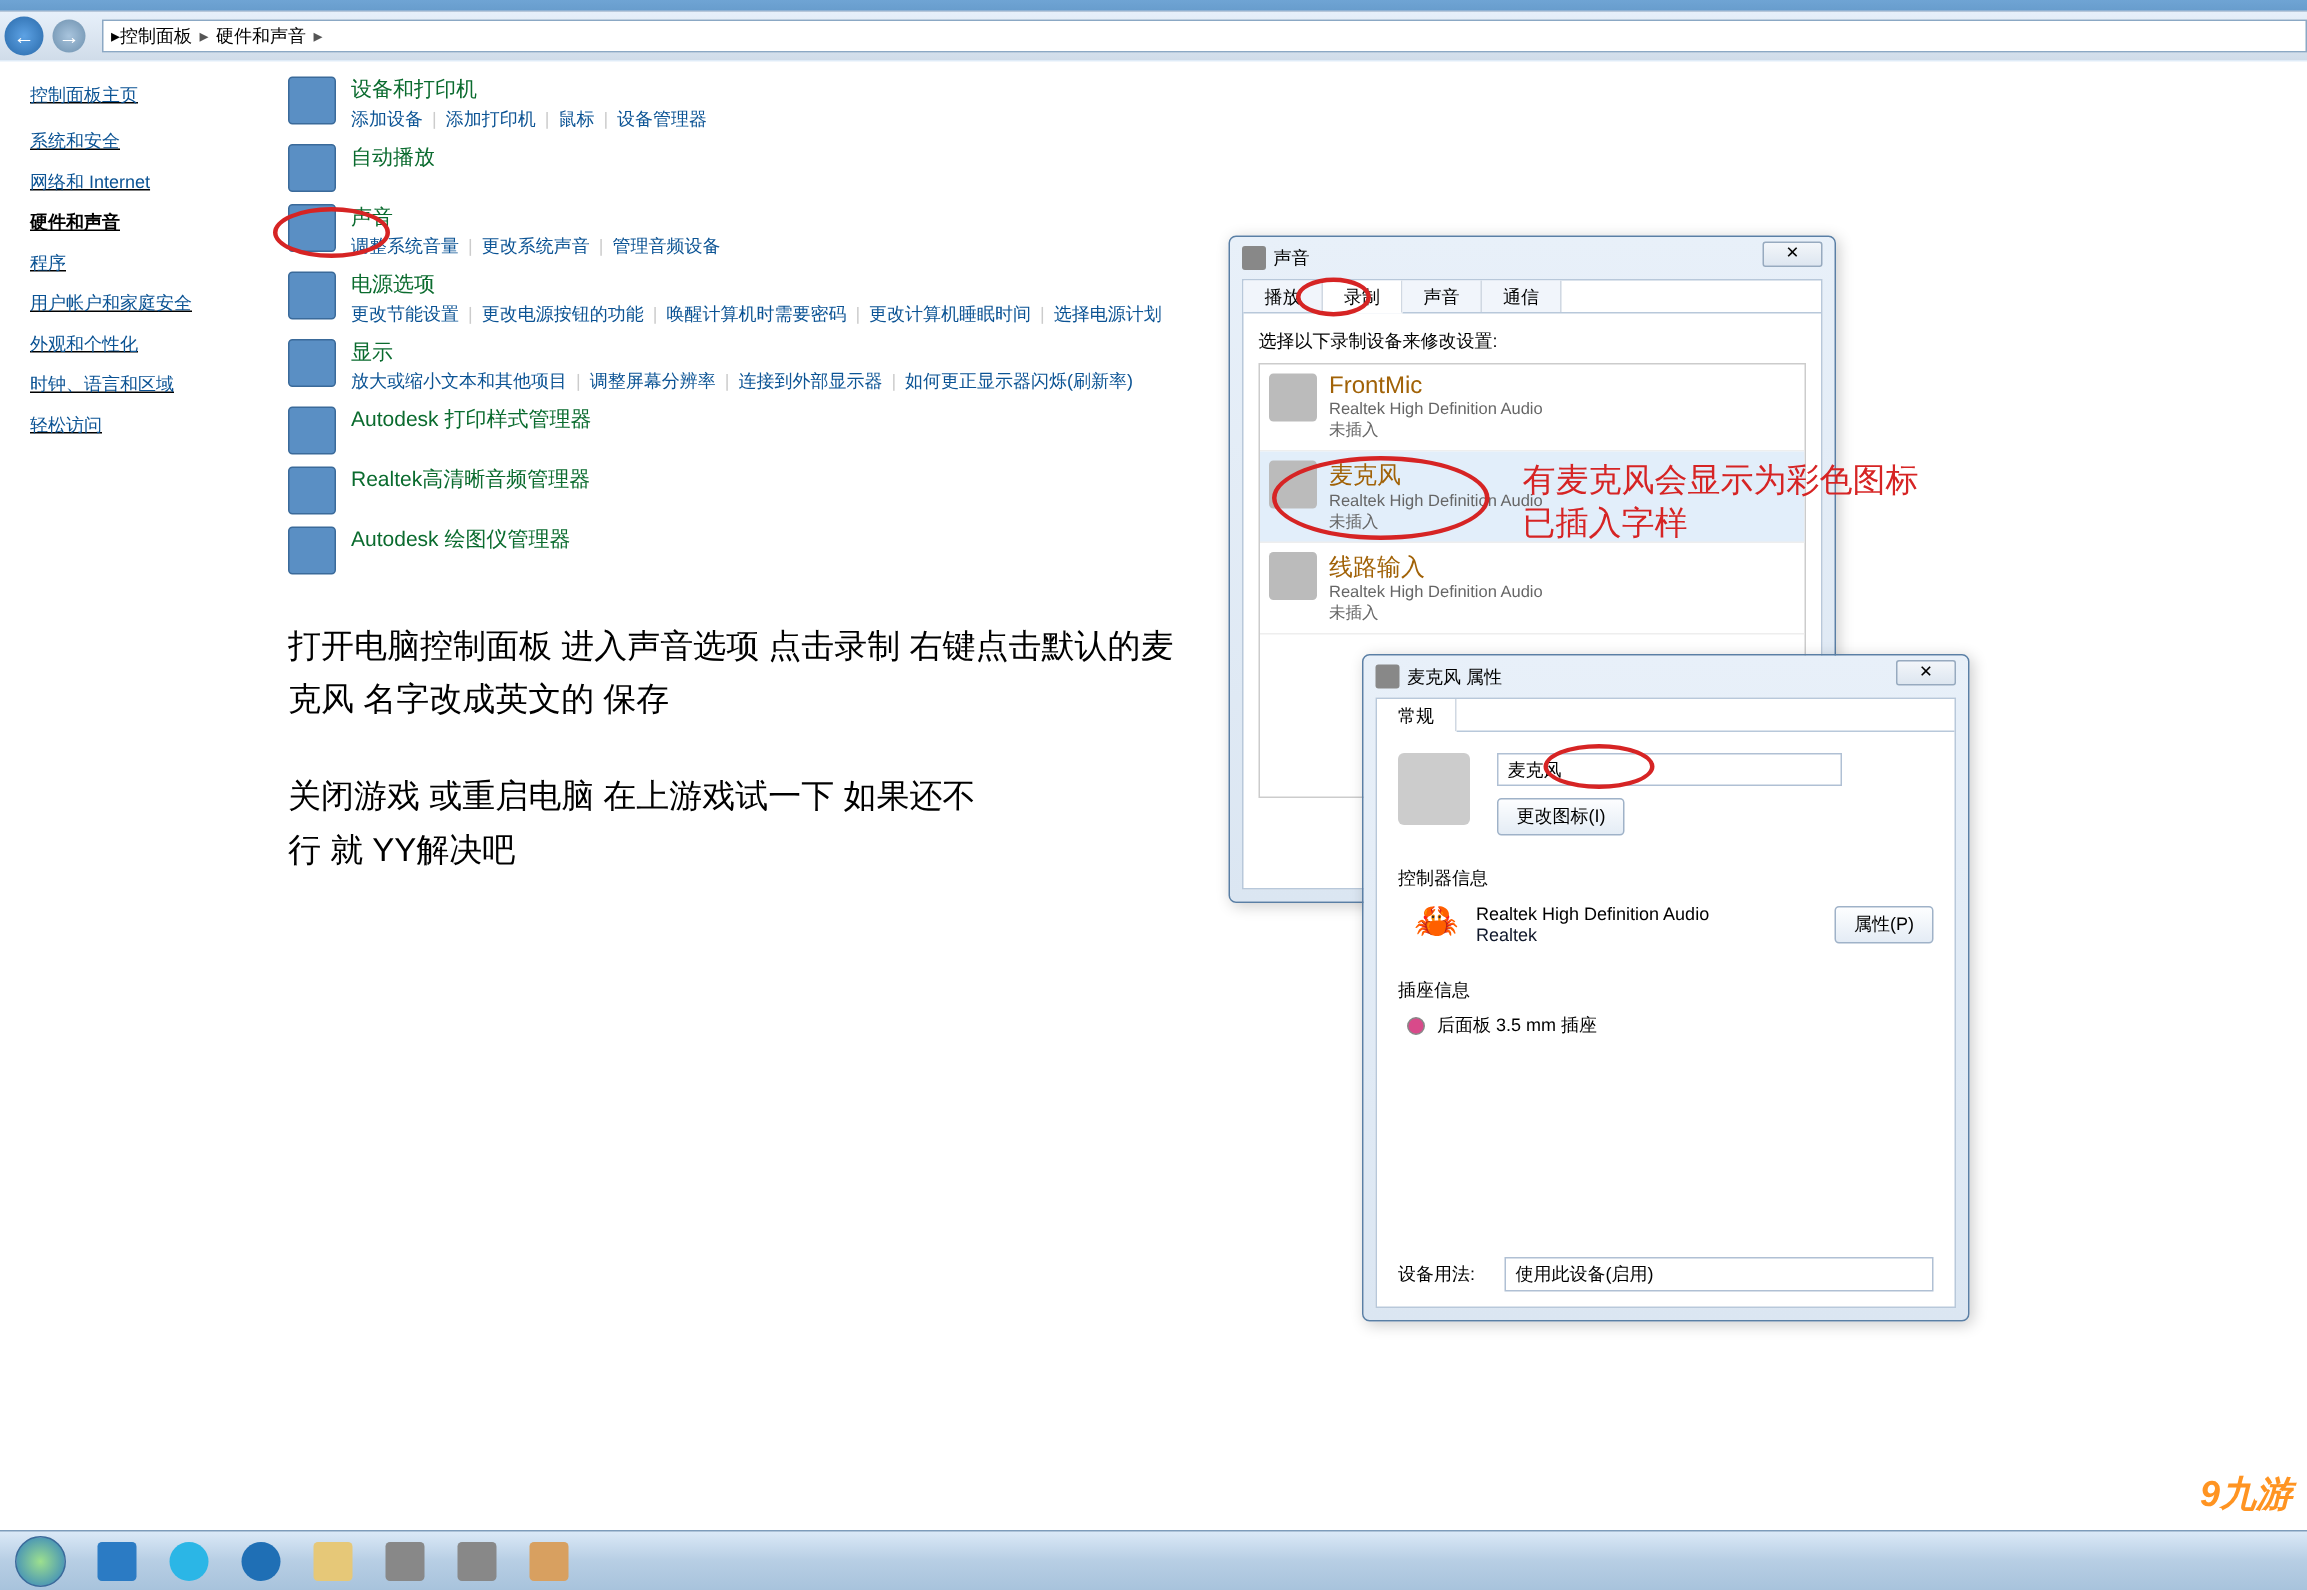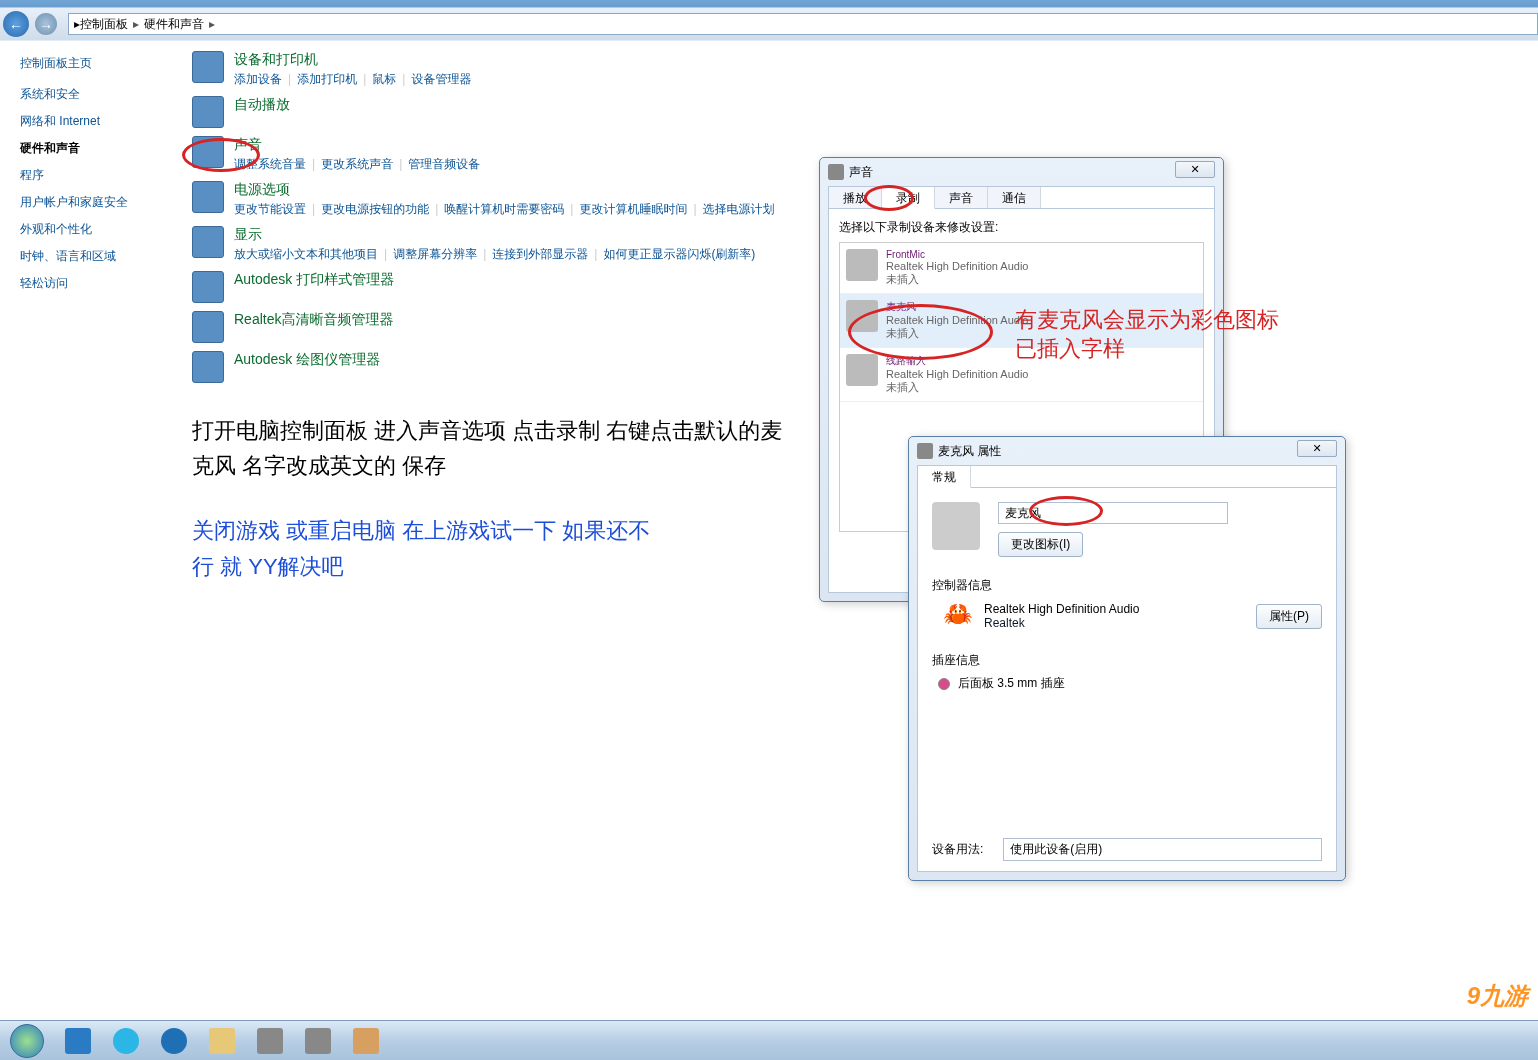--- a/index.html
+++ b/index.html
@@ -4,56 +4,56 @@
 <style>
 *{margin:0;padding:0;box-sizing:border-box;font-family:"Microsoft YaHei","Segoe UI",sans-serif;}
 body{background:#e0ecf8;position:relative;width:1538px;height:1060px;overflow:hidden;}
 .desktop-top{position:absolute;top:0;left:0;right:0;height:35px;background:linear-gradient(#6fa4d4,#4a7fb0);}
 .explorer-window{position:absolute;top:7px;left:0;right:0;height:33px;background:linear-gradient(#e7f0fa,#d0dce9);display:flex;align-items:center;border-top:1px solid #b8c8da;}
 .nav-back,.nav-fwd{width:26px;height:26px;border-radius:50%;background:radial-gradient(#5da2e4,#2868a8);margin:0 3px;display:flex;align-items:center;justify-content:center;color:#fff;font-size:14px;cursor:pointer;}
 .nav-fwd{width:22px;height:22px;background:radial-gradient(#a8c4dd,#6c8fad);}
 .breadcrumb{flex:1;background:#fff;border:1px solid #8ba8c4;height:22px;display:flex;align-items:center;padding:0 5px;font-size:12px;margin-left:8px;}
 .breadcrumb .chev{margin:0 5px;color:#555;}
 .content-area{position:absolute;top:41px;left:0;right:0;bottom:40px;background:#fff;display:flex;}
-.sidebar{width:172px;padding:14px 0 16px 20px;font-size:12px;}
+.sidebar{width:172px;padding:14px 0 16px 20px;font-size:12px;text-decoration:underline;}
 .sidebar .home{color:#0b5394;margin-bottom:14px;cursor:pointer;}
 .sidebar .item{color:#0b5394;margin-bottom:10px;cursor:pointer;}
 .sidebar .active{color:#000;font-weight:bold;}
 .main{flex:1;padding:10px 20px;}
 .cat{display:flex;margin-bottom:8px;}
 .cat-icon{width:32px;height:32px;margin-right:10px;flex-shrink:0;background:#5a8fc4;border:1px solid #3a6a9a;border-radius:3px;}
 .cat-body{flex:1;}
 .cat-title{color:#0a6b2e;font-size:14px;cursor:pointer;}
 .cat-links{font-size:12px;color:#0b5394;margin-top:2px;}
 .cat-links span{cursor:pointer;}
 .cat-links .sep{color:#ccc;margin:0 6px;}
 .circle-red{border:3px solid #d62424;border-radius:50%;position:absolute;pointer-events:none;}
 .instruct{font-family:Liberation Sans, sans-serif;font-size:22px;margin-top:30px;line-height:1.6;}
-.instruct.red{color:#1d4ed8;}
+.instruct.red{color:#000000;}
 
 .dlg{position:absolute;background:linear-gradient(#e8f0f9,#dbe6f2);border:1px solid #5a7fa5;border-radius:5px;box-shadow:2px 2px 10px rgba(0,0,0,.2);}
 .dlg-sound{top:157px;left:819px;width:405px;height:445px;}
 .dlg-title{height:28px;display:flex;align-items:center;padding:0 8px;font-size:12px;}
 .dlg-title .icon{width:16px;height:16px;margin-right:5px;background:#888;border-radius:2px;}
 .dlg-close{position:absolute;top:3px;right:8px;width:40px;height:17px;border:1px solid #97aabf;border-radius:2px;text-align:center;font-size:11px;line-height:15px;background:linear-gradient(#f3f6fa,#dde6f0);cursor:pointer;}
 .dlg-body{position:absolute;top:28px;left:8px;right:8px;bottom:8px;background:#fff;border:1px solid #b8c8da;}
 .tabs{display:flex;height:22px;border-bottom:1px solid #b8c8da;font-size:12px;}
 .tab{padding:3px 14px;border-right:1px solid #d0d8e2;cursor:pointer;background:#f1f5fb;}
 .tab.active{background:#fff;border-bottom:1px solid #fff;margin-bottom:-1px;}
 .tab-content{padding:10px 10px;font-size:12px;}
 .dev-list{border:1px solid #ccc;margin-top:6px;height:290px;overflow:auto;}
 .dev{display:flex;padding:6px;border-bottom:1px solid #eee;}
 .dev.sel{background:#e2eefa;}
 .dev-icon{width:32px;height:32px;margin-right:8px;background:#bbb;border-radius:3px;}
 .dev-info{flex:1;font-size:11px;color:#666;}
-.dev-name{font-size:10px;color:#701a75;}
+.dev-name{font-size:16px;color:#a16207;}
 .btn{padding:3px 12px;border:1px solid #9fb2c8;border-radius:3px;background:linear-gradient(#fdfeff,#e4ecf5);font-size:12px;cursor:pointer;}
 .dlg-sound .btns{position:absolute;bottom:10px;right:10px;display:flex;gap:6px;}
 
-.dlg-mic{top:436px;left:908px;width:438px;height:445px;}
+.dlg-mic{top:436px;left:908px;width:405px;height:445px;}
 .dlg-mic .tab-content{padding:14px;}
 .mic-row{display:flex;align-items:flex-start;gap:18px;margin-bottom:20px;}
 .mic-big-icon{width:48px;height:48px;background:#ccc;border-radius:4px;}
 .mic-name-input{width:230px;padding:3px 6px;border:1px solid #b0c0d4;font-size:12px;}
 .group-label{font-size:12px;margin-bottom:6px;}
 .ctrl-row{display:flex;align-items:center;gap:10px;margin-left:10px;margin-bottom:20px;}
 .crab{width:32px;height:32px;color:#2a4bcf;font-size:24px;text-align:center;}
 .jack-row{display:flex;align-items:center;gap:8px;margin-left:6px;font-size:12px;}
 .jack-dot{width:12px;height:12px;border-radius:50%;background:#d84a8a;border:1px solid #888;}
 .usage-row{position:absolute;bottom:10px;left:14px;right:14px;display:flex;align-items:center;gap:20px;font-size:12px;}

